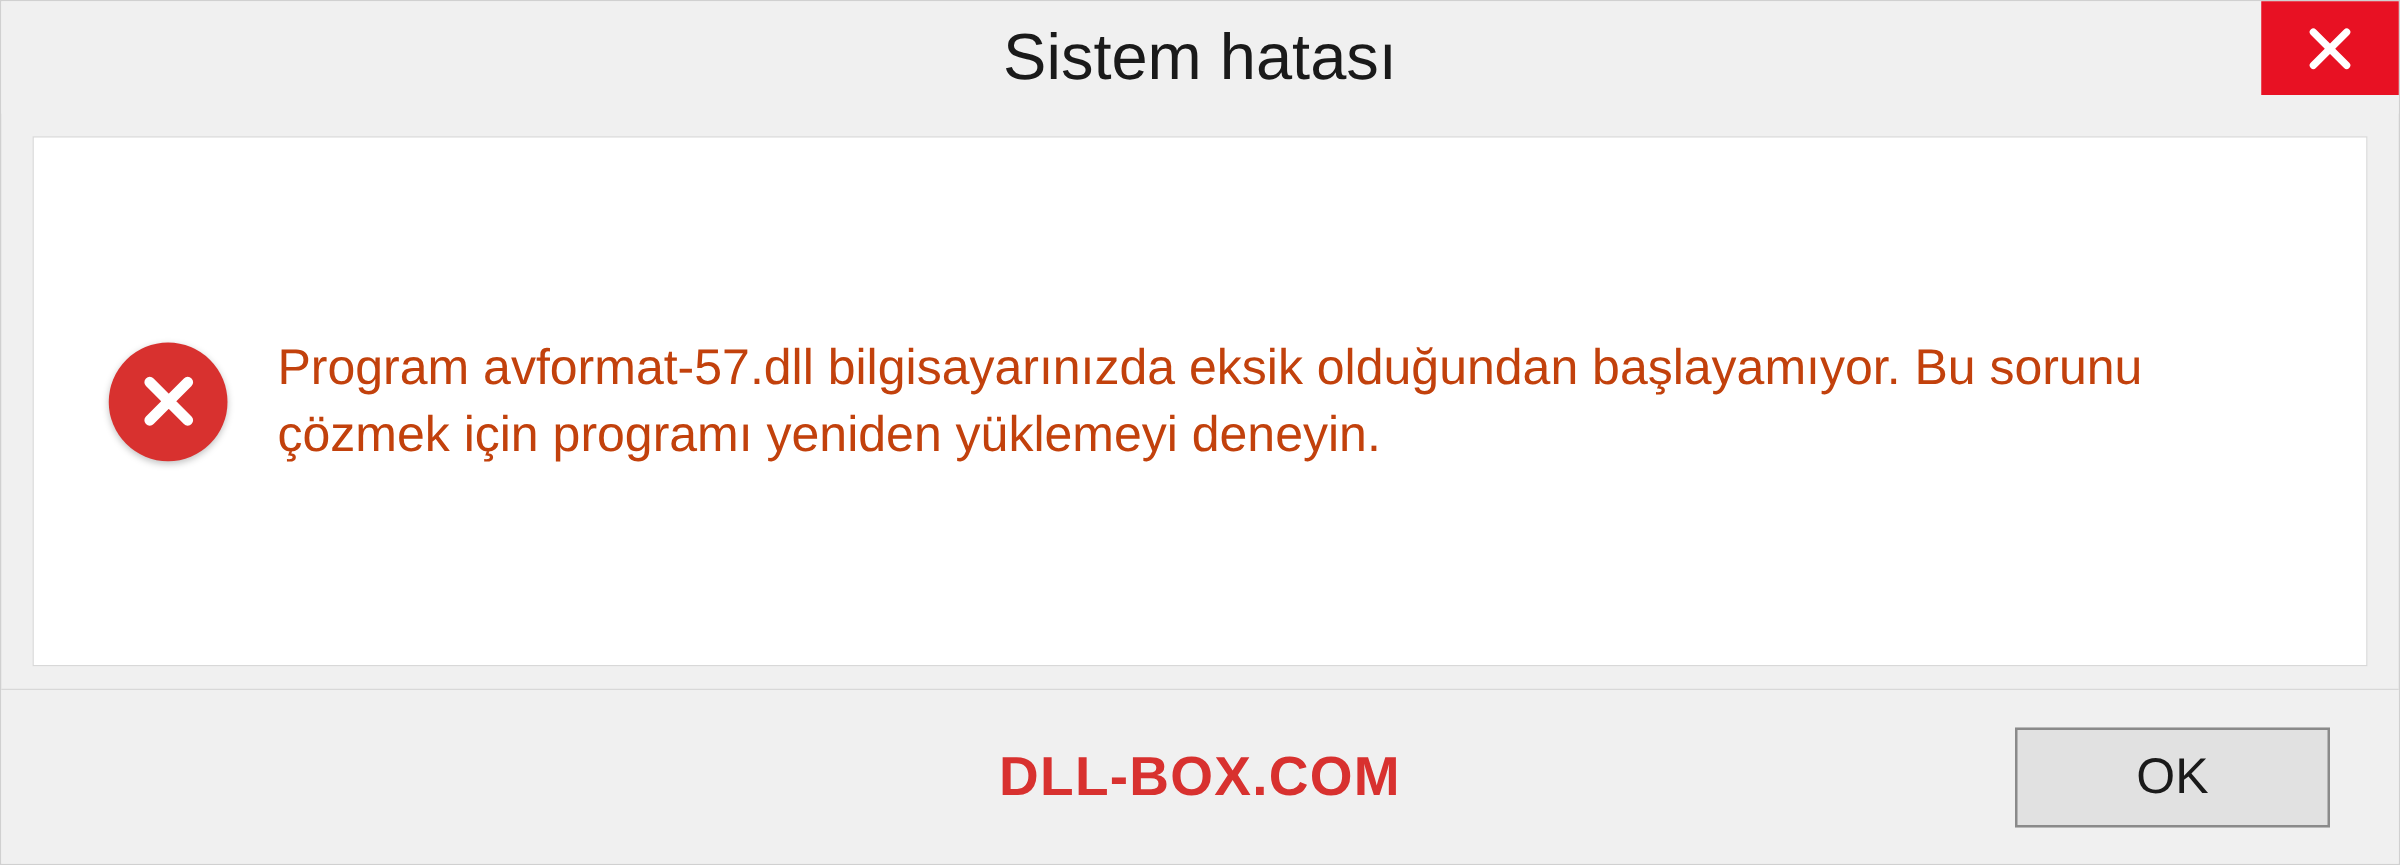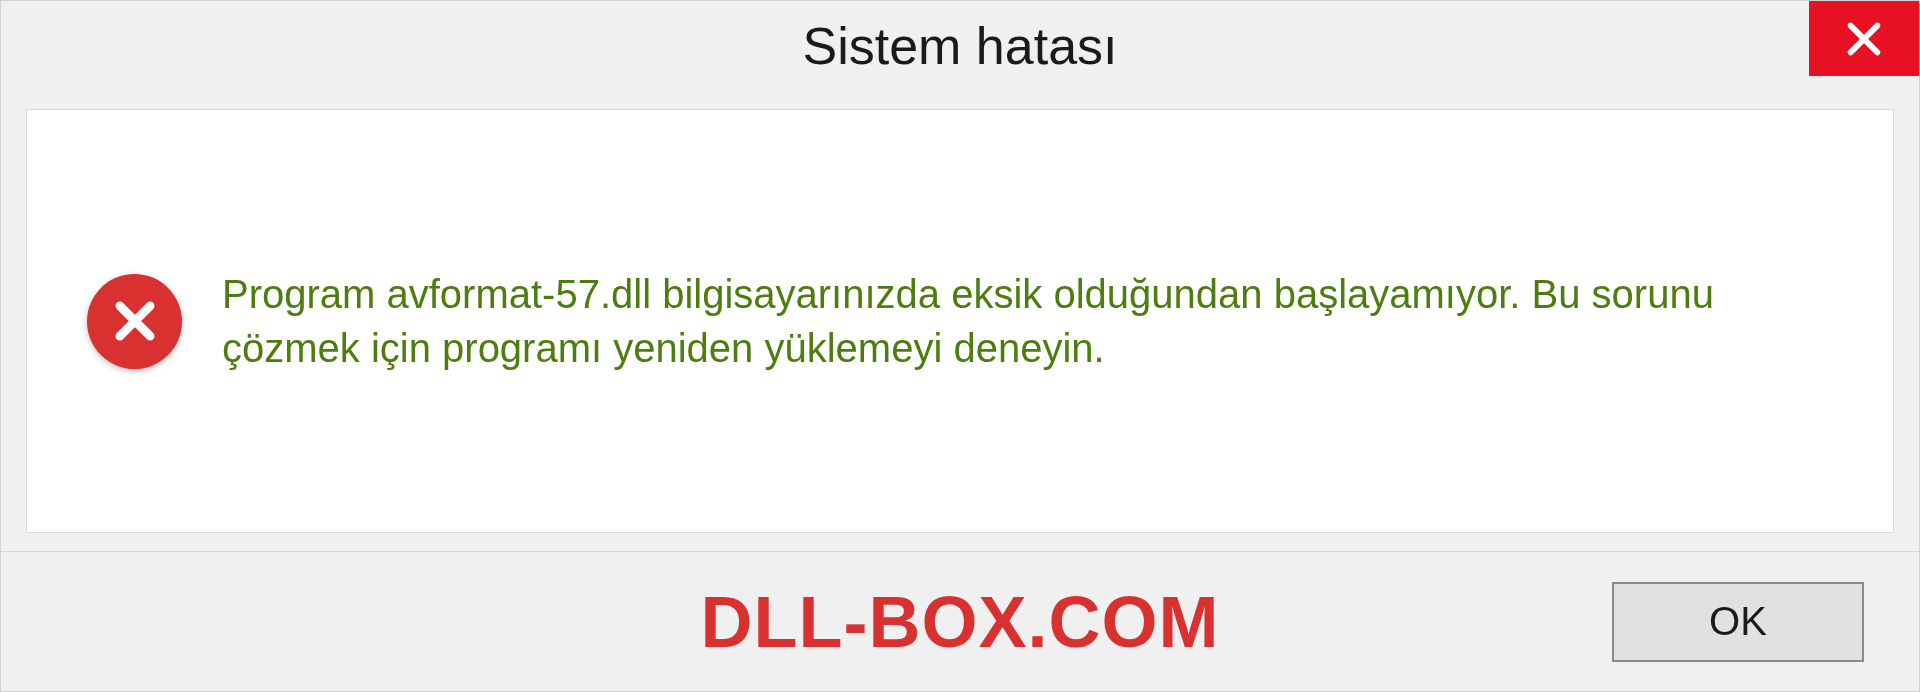--- a/index.html
+++ b/index.html
@@ -80,38 +80,38 @@
       justify-content: center;
       box-shadow: 0 2px 6px rgba(0,0,0,0.25);
     }
     .error-icon-circle svg {
       width: 52px;
       height: 52px;
     }
     .message-text {
       font-size: 40px;
       line-height: 1.35;
-      color: #4d7c0f;
+      color: #c2410c;
       font-weight: 400;
     }
     .footer {
       height: 140px;
       background: #f0f0f0;
       border-top: 1px solid #d8d8d8;
       display: flex;
       align-items: center;
       justify-content: flex-end;
       padding: 0 55px 0 30px;
       position: relative;
     }
     .watermark {
       position: absolute;
       left: 50%;
       transform: translateX(-50%);
-      font-size: 72px;
+      font-size: 44px;
       font-weight: 800;
       color: #d8312f;
       letter-spacing: 1px;
       font-family: Arial, "Segoe UI", sans-serif;
     }
     .ok-btn {
       width: 252px;
       height: 80px;
       background: #e1e1e1;
       border: 2px solid #8a8a8a;

